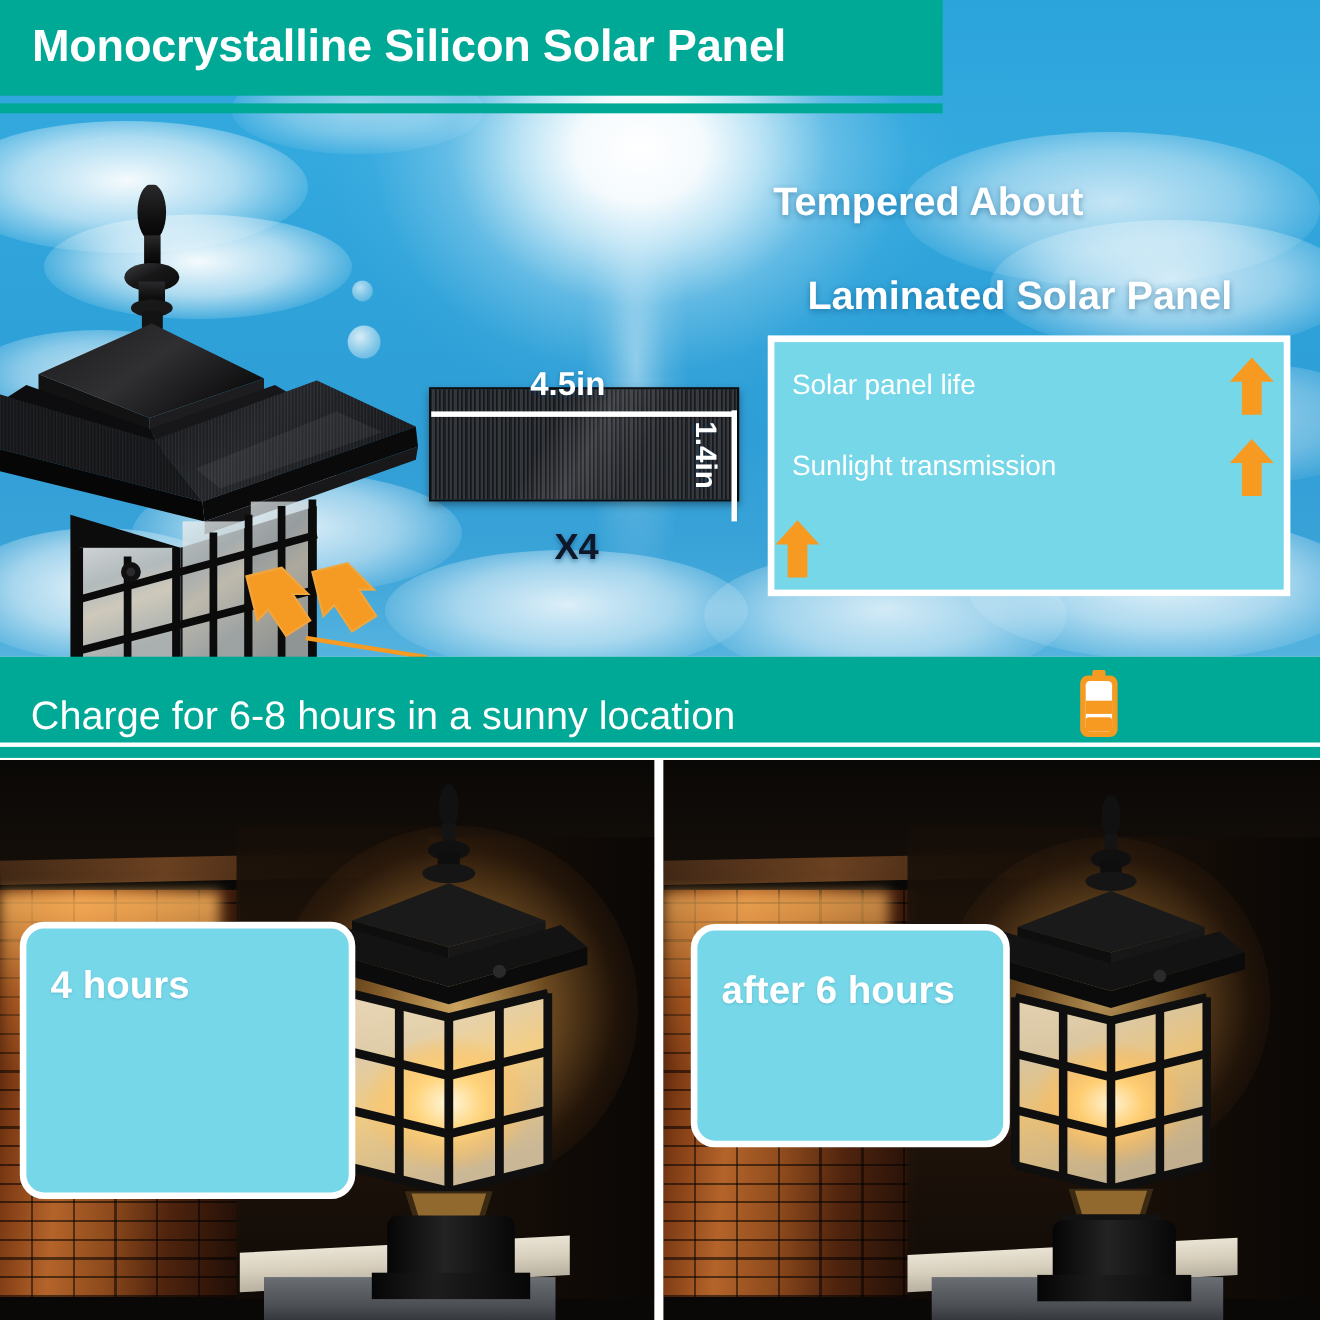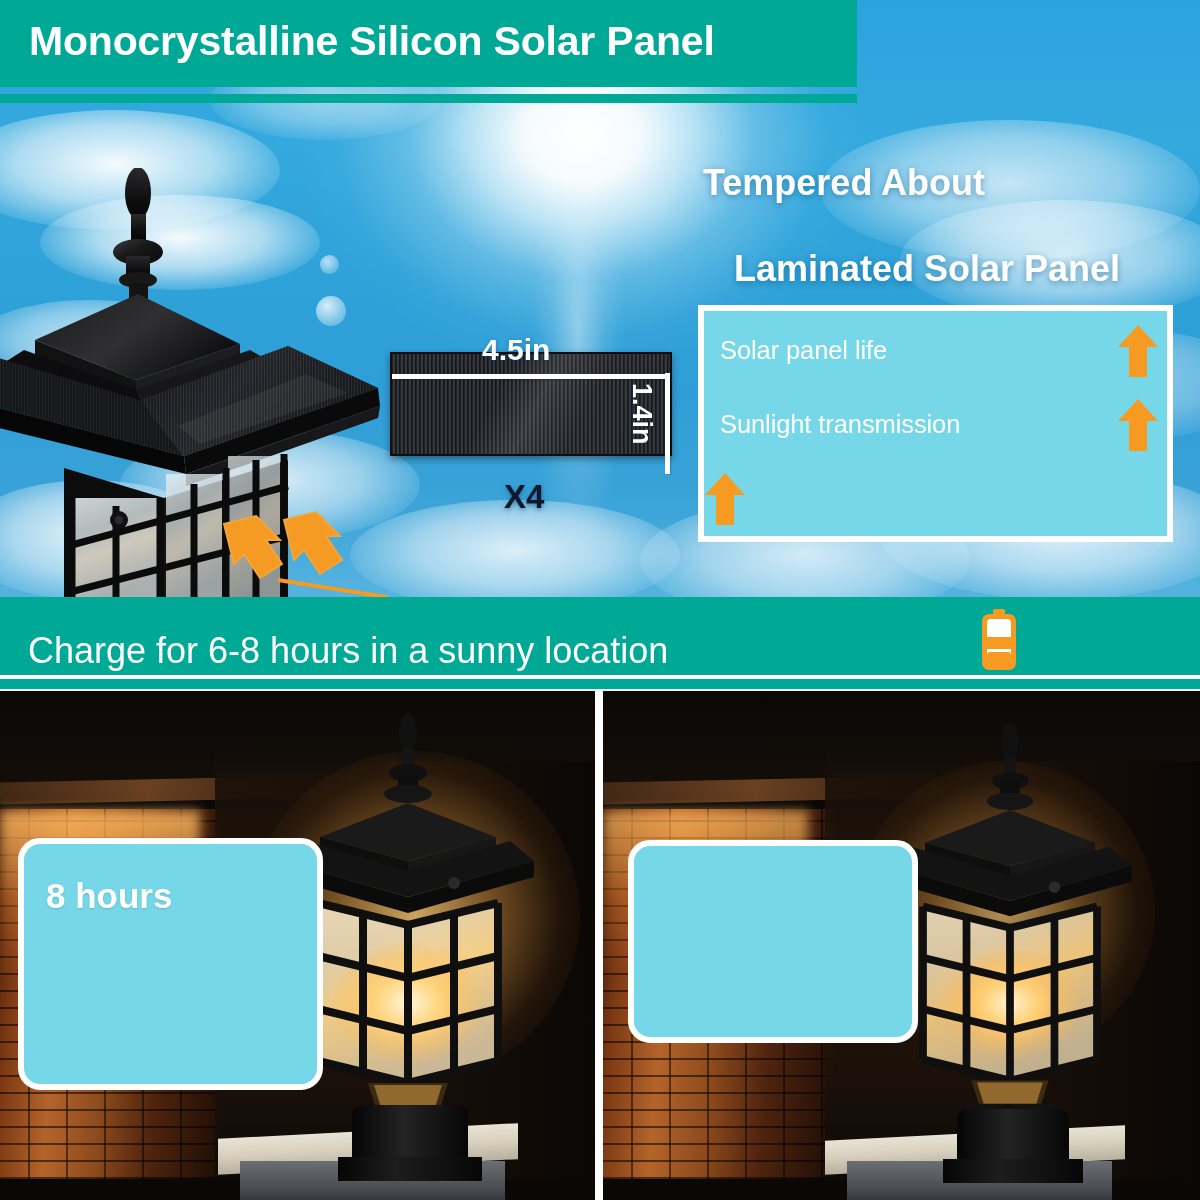--- a/index.html
+++ b/index.html
@@ -588,19 +588,20 @@
       <polygon points="116,374 184,374 176,400 124,400" fill="#c08a3a" opacity=".65"></polygon>
       <rect x="103" y="396" width="94" height="14" rx="4" fill="#121212"></rect>
     </svg>
     <div style="position:absolute;left:354px;top:418px;width:112px;height:60px;border-radius:10px 10px 6px 6px;background:linear-gradient(to right,#050505,#232323 45%,#070707);"></div>
     <div style="position:absolute;left:340px;top:468px;width:140px;height:24px;background:linear-gradient(to right,#060606,#1d1d1d 40%,#070707);"></div>
   </div>
 
   <div class="panel-divider"></div>
 
   <div class="lumen-card lumen-left">
-    <div class="lumen-line">8 hours</div>
+    <div class="lumen-line">4 hours</div>
   </div>
 
   <div class="lumen-card lumen-right">
+    <div class="lumen-line">after 6 hours</div>
   </div>
 
 </div>
 
 </body></html>

